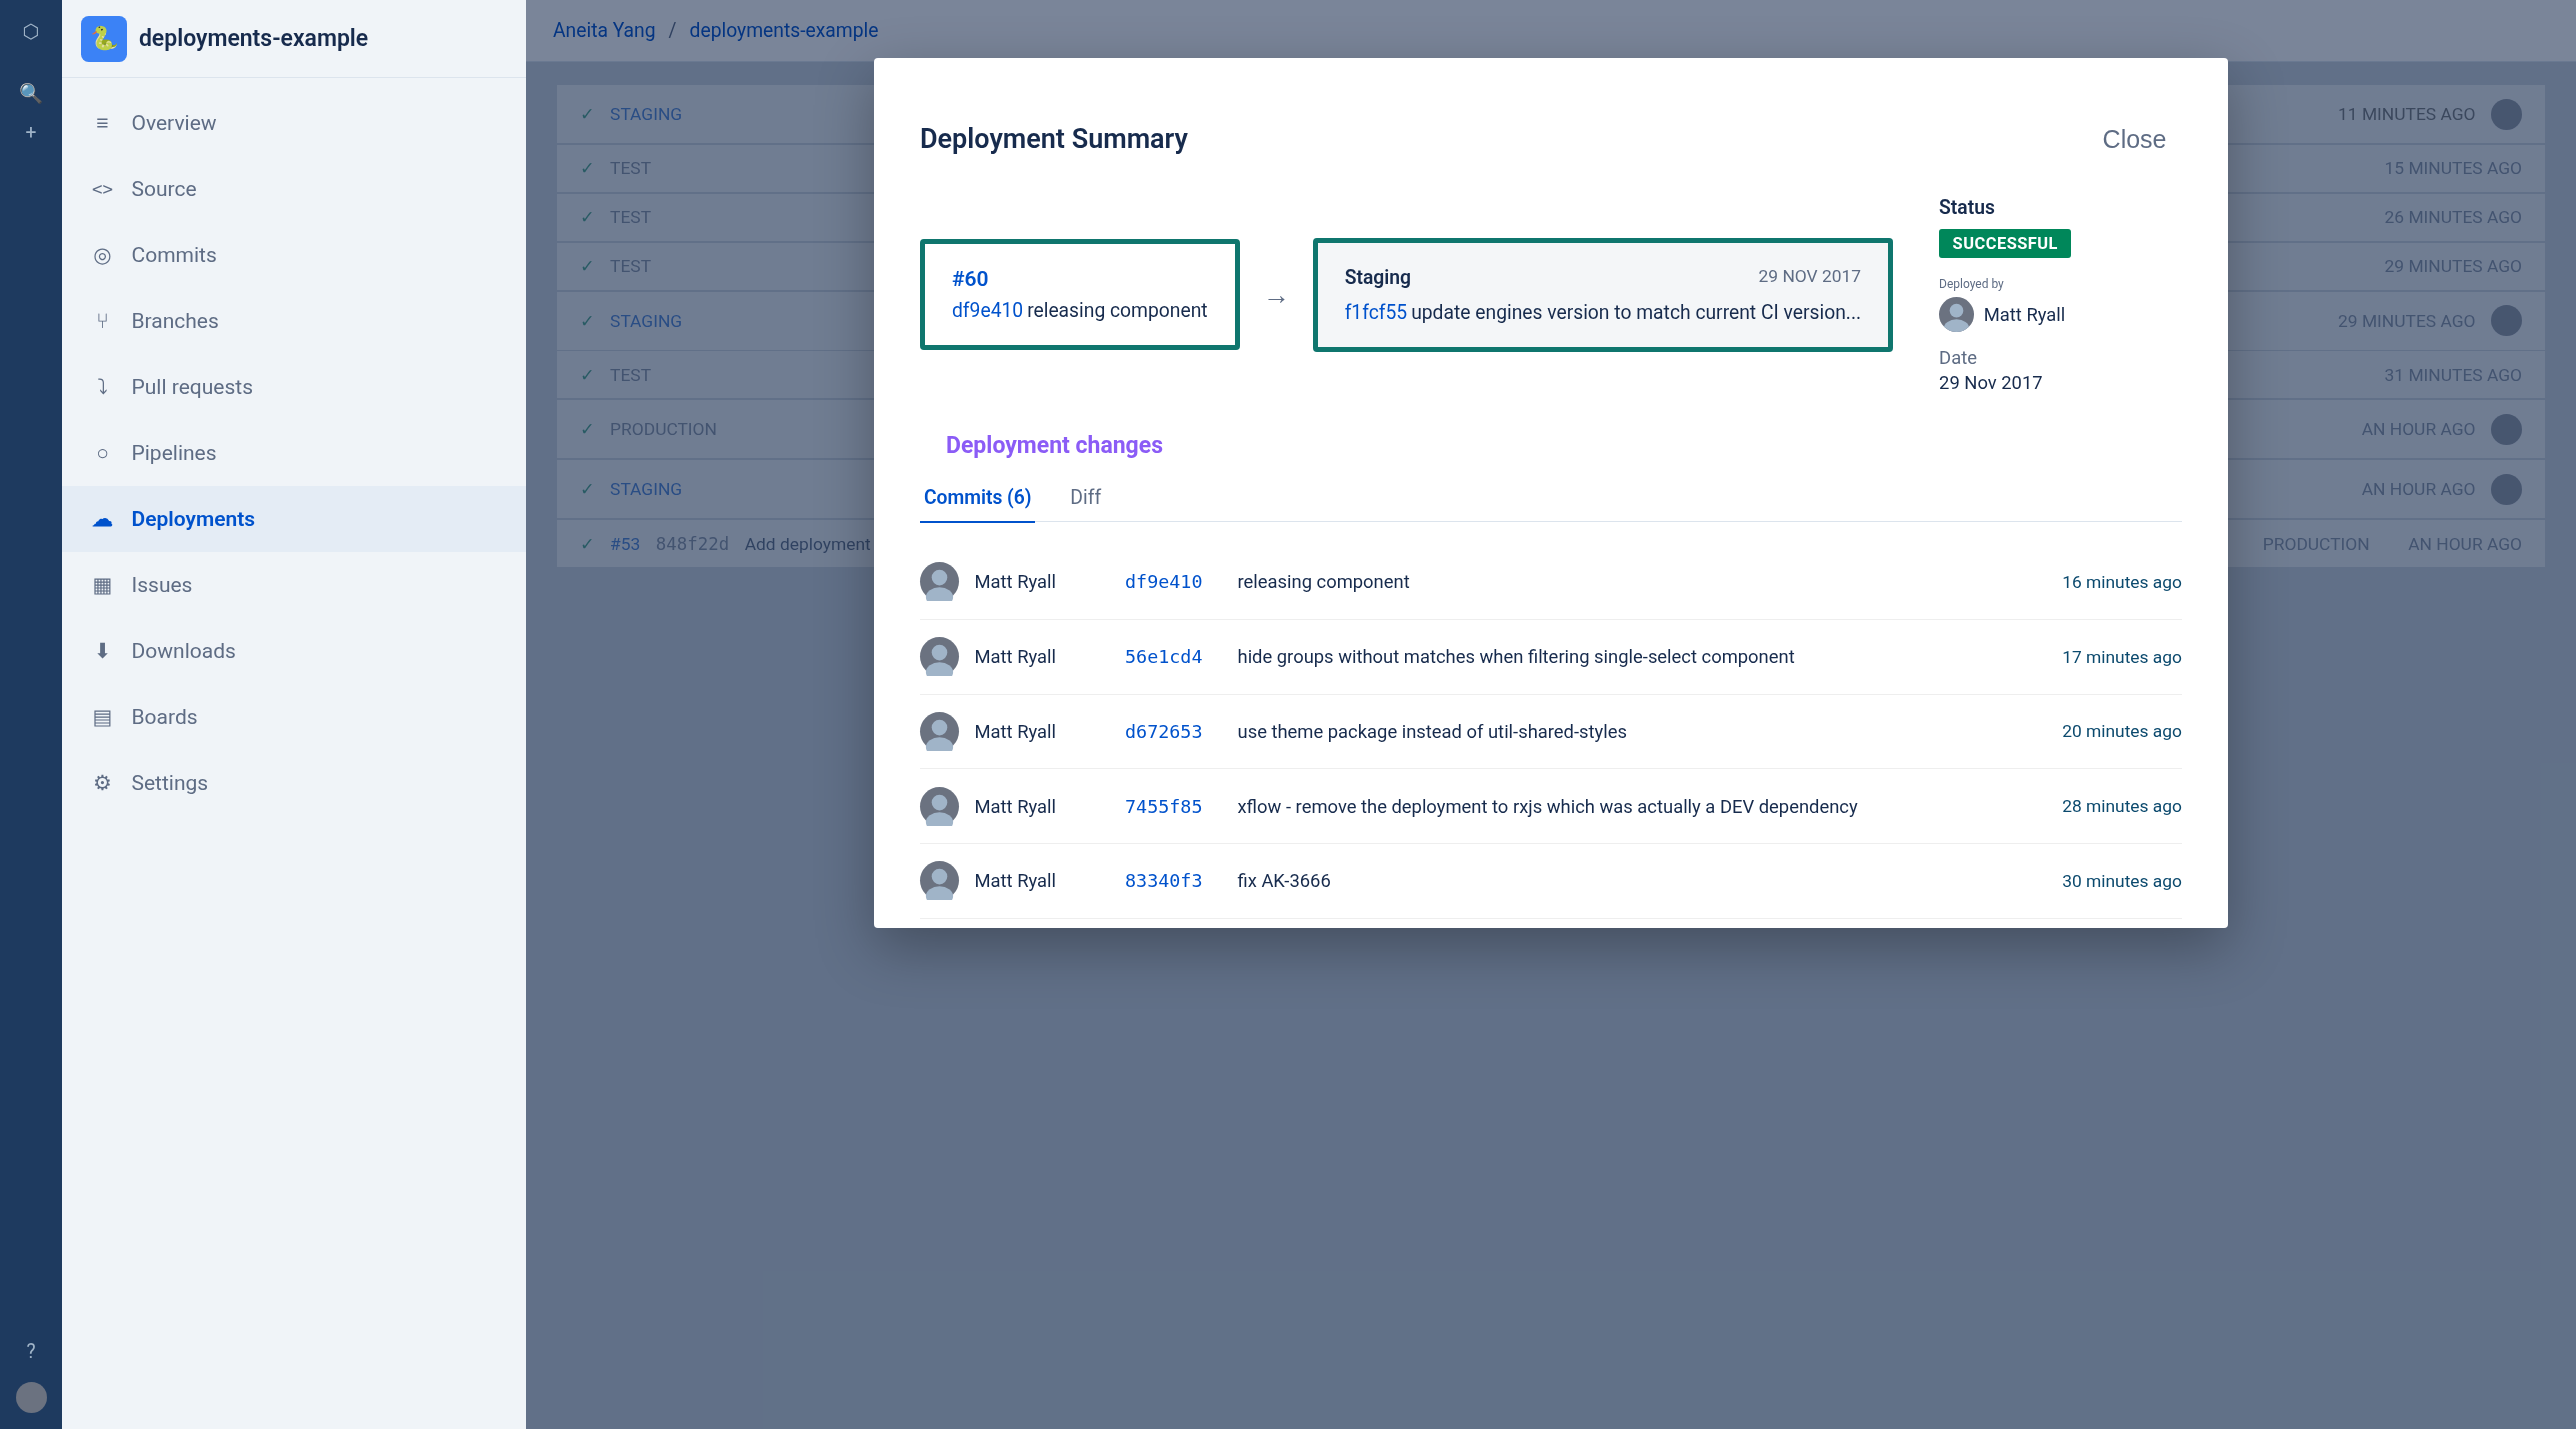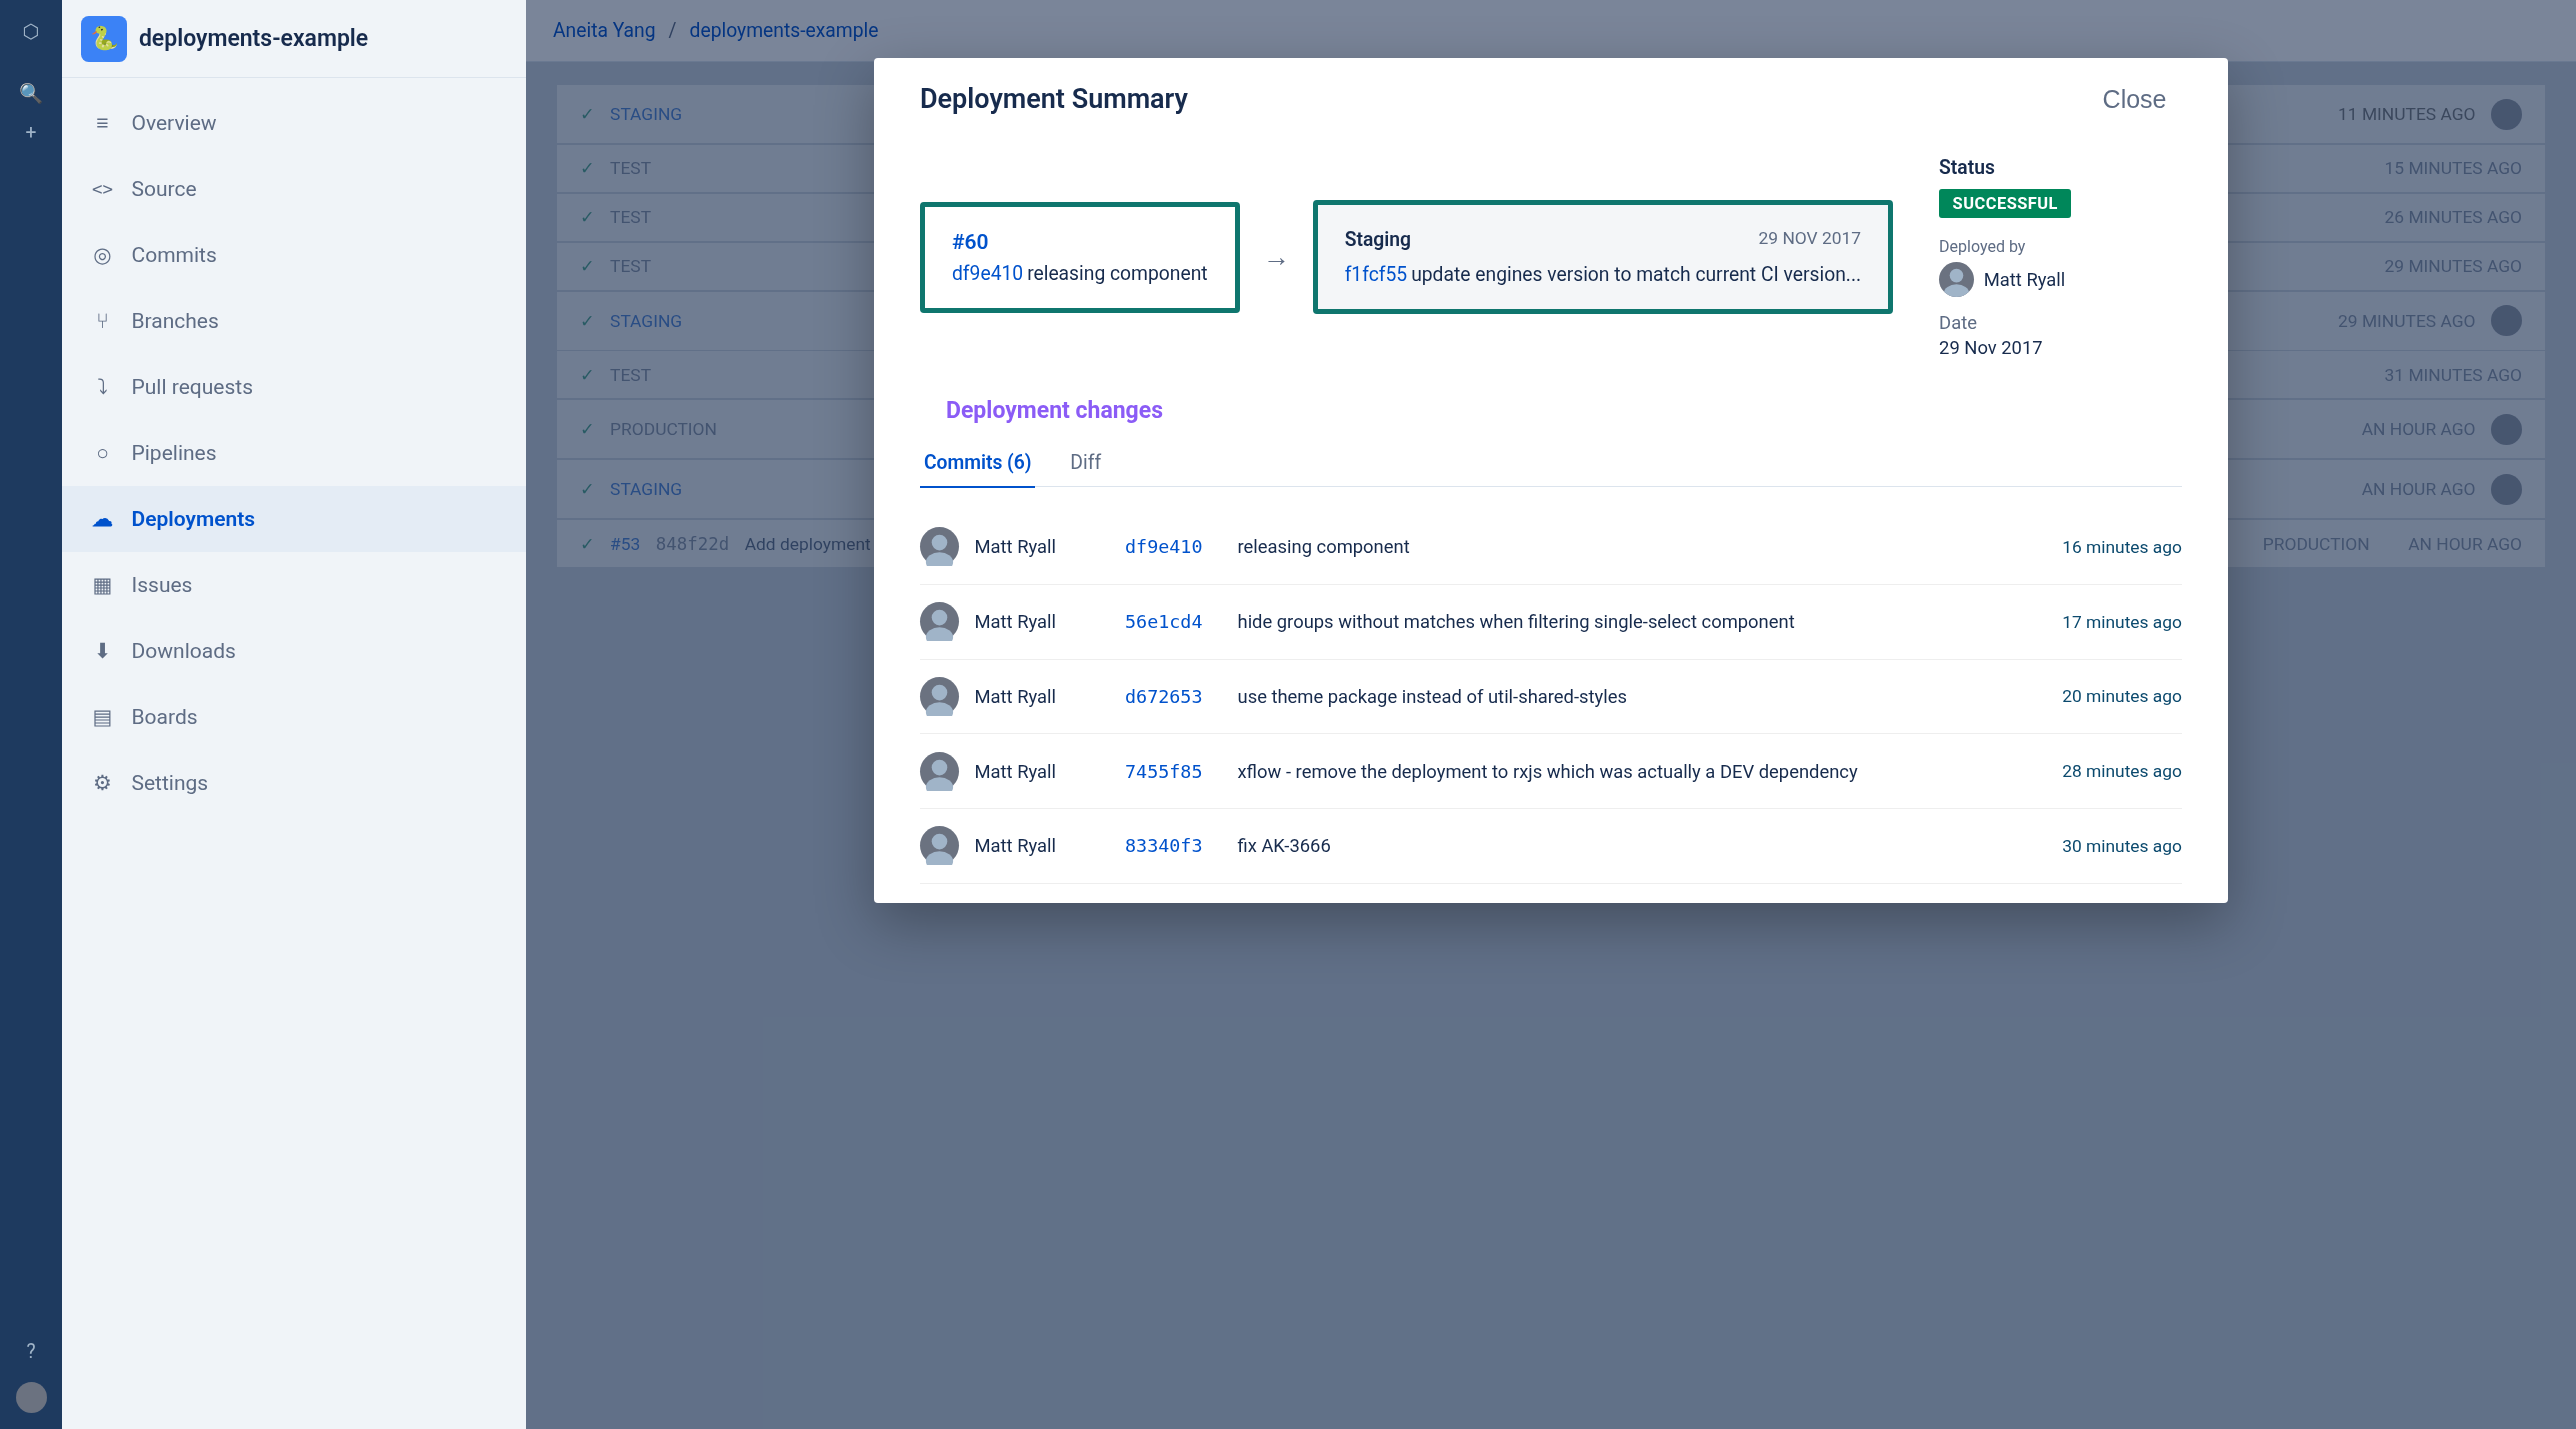--- a/index.html
+++ b/index.html
@@ -30,21 +30,21 @@
     
     .top-bar { background: white; height: 62px; display: flex; align-items: center; padding: 0 27px; border-bottom: 1px solid #dce4ed; }
     .breadcrumb { font-size: 19.3px; color: #5e6c84; display: flex; align-items: center; gap: 13px; }
     .breadcrumb a { color: #0052cc; text-decoration: none; }
 
     
     .bg-content { padding: 23px 31px; opacity: 0.6; }
 
     
     .modal-overlay { position: absolute; top: 0; left: 0; right: 0; bottom: 0; background: rgba(9, 30, 66, 0.54); display: flex; align-items: flex-start; justify-content: center; padding-top: 58px; z-index: 100; }
-    .modal { background: white; border-radius: 3.9px; width: 1354px; max-height: 870px; overflow-y: auto; padding: 19px 46px; position: relative; box-shadow: 0 19.3px 58px rgba(0,0,0,0.3); }
+    .modal { background: white; border-radius: 3.9px; width: 1354px; max-height: 870px; overflow-y: auto; padding: 59px 46px; position: relative; box-shadow: 0 19.3px 58px rgba(0,0,0,0.3); }
 
     
     .modal-header { display: flex; align-items: center; justify-content: space-between; margin-bottom: 35px; }
     .modal-title { font-size: 27px; font-weight: 600; color: #172b4d; }
     .modal-close { font-size: 25px; color: #5e6c84; cursor: pointer; background: none; border: none; padding: 7.7px 15.5px; }
 
     
     .deploy-info-row { display: flex; align-items: center; gap: 0; margin-bottom: 39px; }
     .deploy-card { border: 5px solid #0f766e; border-radius: 3.9px; padding: 23px 27px; min-width: 271px; }
     .deploy-card .card-num { color: #0052cc; font-size: 21px; font-weight: 600; margin-bottom: 7.7px; }
@@ -52,21 +52,21 @@
     .deploy-card .card-msg { color: #172b4d; font-size: 19.3px; }
     .deploy-card.staging-card { background: #f4f6f8; border-radius: 3.9px; min-width: 309px; padding: 23px 27px; }
     .deploy-card.staging-card .staging-label { font-size: 19.3px; font-weight: 600; color: #172b4d; margin-bottom: 11.6px; }
     .deploy-card.staging-card .card-meta { font-size: 17.4px; color: #5e6c84; }
     .arrow-icon { font-size: 27px; color: #5e6c84; margin: 0 23px; }
 
     
     .status-block { margin-left: 46px; }
     .status-label { font-size: 19.3px; font-weight: 600; color: #172b4d; margin-bottom: 9.7px; }
     .status-badge { display: inline-block; background: #00875a; color: white; font-size: 16.4px; font-weight: 700; padding: 4.8px 13.5px; border-radius: 2.9px; margin-bottom: 19.3px; letter-spacing: 0.5px; }
-    .deployed-by-label { font-size: 16px; color: #5e6c84; margin-bottom: 5.8px; }
+    .deployed-by-label { font-size: 12px; color: #5e6c84; margin-bottom: 5.8px; }
     .deployed-by-val { display: flex; align-items: center; gap: 9.7px; font-size: 18.4px; color: #172b4d; margin-bottom: 15.5px; }
     .date-label { font-size: 18.4px; color: #5e6c84; margin-bottom: 3.9px; }
     .date-val { font-size: 18.4px; color: #172b4d; }
     .avatar-circle { width: 35px; height: 35px; border-radius: 50%; background: #6b7280; overflow: hidden; display: flex; align-items: center; justify-content: center; }
     .avatar-svg { width: 100%; height: 100%; }
 
     
     .changes-section { margin-top: 7.7px; }
     .changes-title { font-size: 23px; font-weight: 700; color: #8b5cf6; margin-bottom: 15.5px; margin-left: 26px; }
     .tabs-row { display: flex; border-bottom: 1.9px solid #dce4ed; margin-bottom: 23px; }

